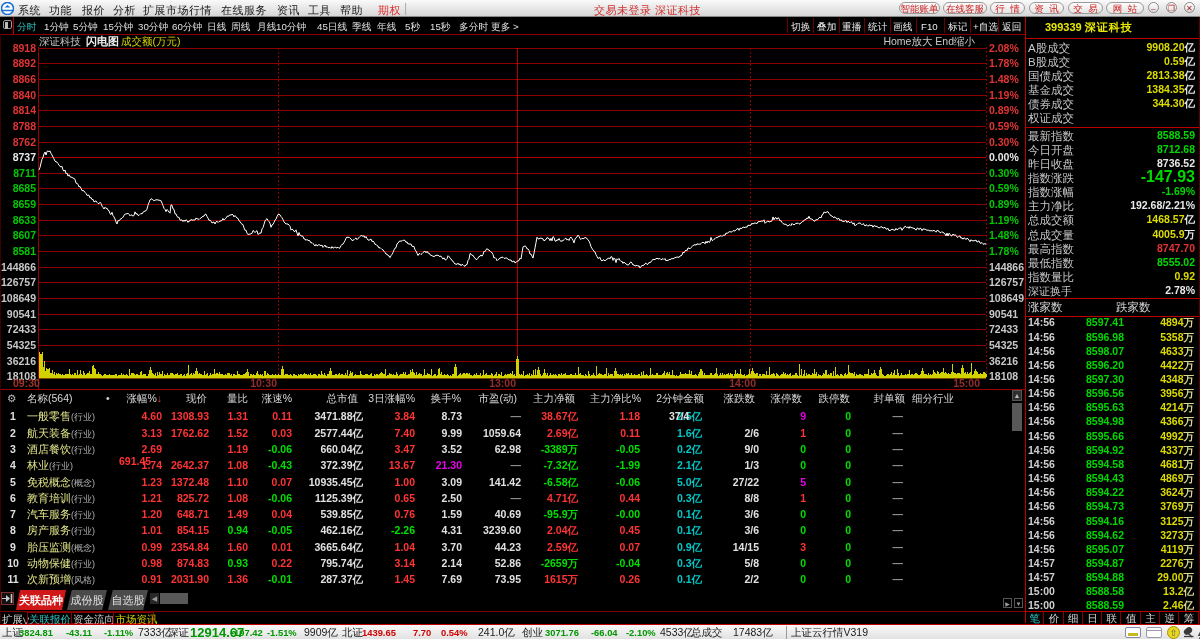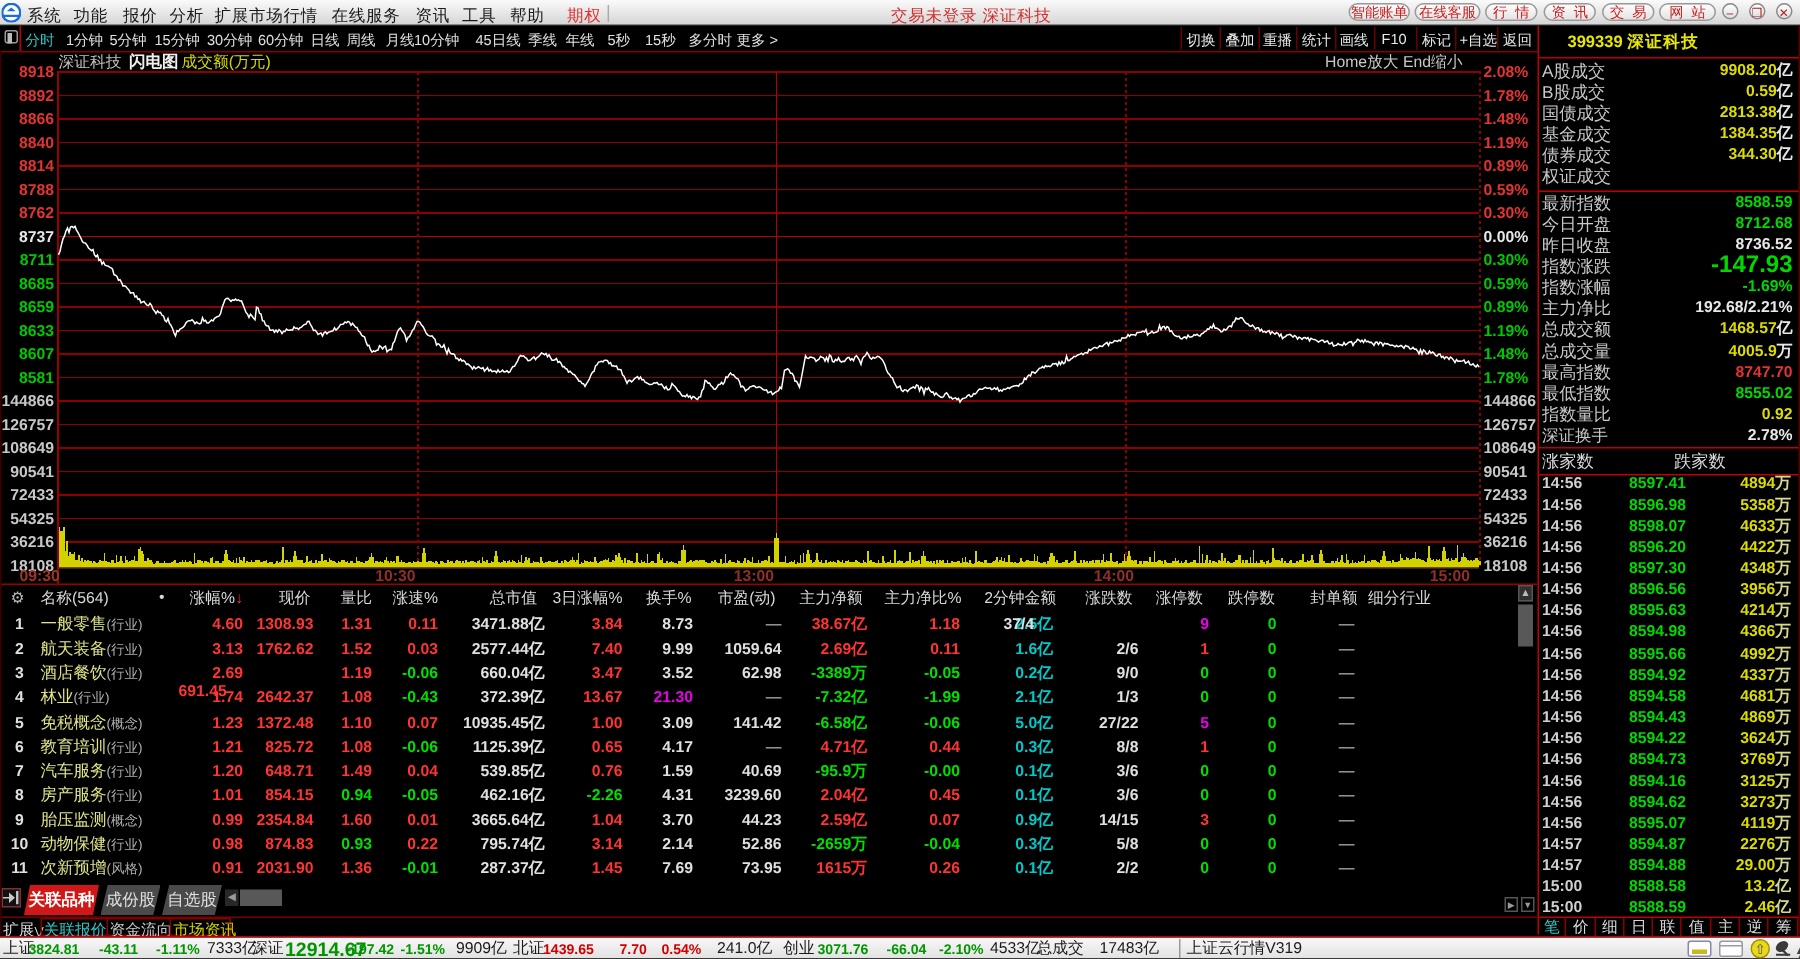--- a/index.html
+++ b/index.html
@@ -1380,21 +1380,21 @@
     </div>
     <div style="position:absolute;left:0;top:489.8px;width:1025px;height:16.3px;line-height:16.3px;font-size:10.5px">
       <span style="position:absolute;left:6px;top:0;width:14px;text-align:center;color:#e0e0e0;font-weight:bold">6</span>
       <span style="position:absolute;left:27px;top:0"><span style="color:#e0e388;font-size:11px">教育培训</span><span style="color:#b0b0b0;font-size:9px">(行业)</span></span>
       <span style="position:absolute;left:72px;top:0;width:90px;text-align:right;font-weight:bold"><span style="color:#ff3434">1.21</span></span>
       <span style="position:absolute;left:119px;top:0;width:90px;text-align:right;font-weight:bold"><span style="color:#ff3434">825.72</span></span>
       <span style="position:absolute;left:158px;top:0;width:90px;text-align:right;font-weight:bold"><span style="color:#ff3434">1.08</span></span>
       <span style="position:absolute;left:202px;top:0;width:90px;text-align:right;font-weight:bold"><span style="color:#00e000">-0.06</span></span>
       <span style="position:absolute;left:273px;top:0;width:90px;text-align:right;font-weight:bold"><span style="color:#e0e0e0">1125.39</span><span style="color:#e0e0e0">亿</span></span>
       <span style="position:absolute;left:325px;top:0;width:90px;text-align:right;font-weight:bold"><span style="color:#ff3434">0.65</span></span>
-      <span style="position:absolute;left:372px;top:0;width:90px;text-align:right;font-weight:bold"><span style="color:#e0e0e0">4.17</span></span>
+      <span style="position:absolute;left:372px;top:0;width:90px;text-align:right;font-weight:bold"><span style="color:#e0e0e0">2.50</span></span>
       <span style="position:absolute;left:431px;top:0;width:90px;text-align:right;font-weight:bold"><span style="color:#909090">—</span></span>
       <span style="position:absolute;left:488px;top:0;width:90px;text-align:right;font-weight:bold"><span style="color:#ff3434">4.71亿</span></span>
       <span style="position:absolute;left:550px;top:0;width:90px;text-align:right;font-weight:bold"><span style="color:#ff3434">0.44</span></span>
       <span style="position:absolute;left:612px;top:0;width:90px;text-align:right;font-weight:bold"><span style="color:#00c8c8">0.3亿</span></span>
       <span style="position:absolute;left:669px;top:0;width:90px;text-align:right;font-weight:bold"><span style="color:#e0e0e0">8/8</span></span>
       <span style="position:absolute;left:716px;top:0;width:90px;text-align:right;font-weight:bold"><span style="color:#ff3434">1</span></span>
       <span style="position:absolute;left:761px;top:0;width:90px;text-align:right;font-weight:bold"><span style="color:#00e000">0</span></span>
       <span style="position:absolute;left:813px;top:0;width:90px;text-align:right;font-weight:bold"><span style="color:#909090">—</span></span>
     </div>
     <div style="position:absolute;left:0;top:506.1px;width:1025px;height:16.3px;line-height:16.3px;font-size:10.5px">

